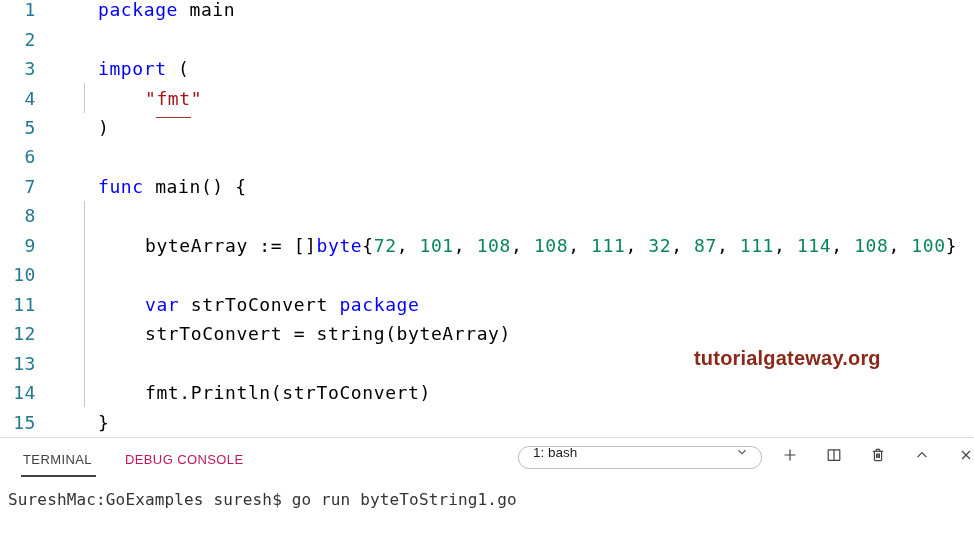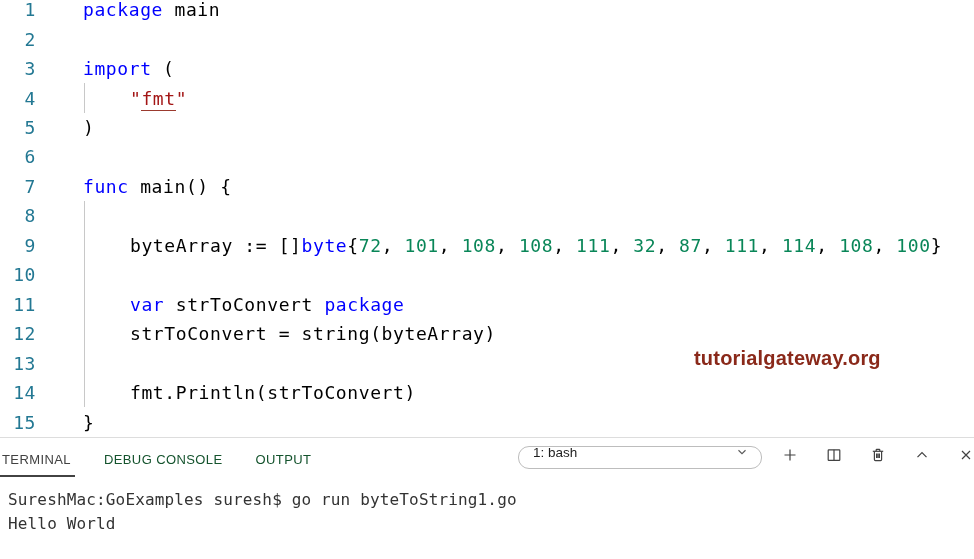--- a/index.html
+++ b/index.html
@@ -28,32 +28,32 @@
     align-items: center;
     white-space: pre;
   }
   .gutter {
     flex: 0 0 36px;
     width: 36px;
     text-align: right;
     color: #237893;
     user-select: none;
   }
-  .line-text { margin-left: 47px; color: #000; }
+  .line-text { margin-left: 62px; color: #000; }
   .indent { display: inline-block; width: 47px; }
   .guide {
     position: absolute;
     left: 84px; top: 0; bottom: 0;
     width: 1px;
     background: #c8c8c8;
   }
   .seg-kw  { color: #0000ff; }
   .seg-num { color: #098658; }
   .seg-str { color: #a31515; }
-  .seg-stru { color: #a31515; border-bottom: 1.5px solid #9b3a2e; padding-bottom: 1px; }
+  .seg-stru { color: #a31515; border-bottom: 1.5px solid #9b3a2e; padding-bottom: 8px; }
   .seg-pl  { color: #000000; }
 
   .watermark {
     position: absolute;
     left: 694px; top: 347px;
     font-family: "Liberation Sans", sans-serif;
     font-weight: bold;
     font-size: 20px;
     color: #8a291a;
     letter-spacing: 0.2px;
@@ -65,30 +65,30 @@
     left: 0; top: 437px;
     width: 974px; height: 122px;
     border-top: 1px solid #dddddd;
     background: #fff;
   }
   .panel-header { position: relative; height: 42px; }
   .panel-tabs {
     display: flex;
     align-items: stretch;
     height: 100%;
-    padding-left: 2px;
+    padding-left: 23px;
   }
   .panel-tab {
     position: relative;
     display: flex;
     align-items: center;
     margin-right: 33px;
     font-size: 13px;
     letter-spacing: 0.4px;
-    color: #14532d;
+    color: #be185d;
     cursor: pointer;
   }
   .panel-tab.active { color: #424242; }
   .panel-tab.active::after {
     content: "";
     position: absolute;
     left: -2px; right: -4px; bottom: 3px;
     height: 2px;
     background: #424242;
   }
@@ -159,21 +159,20 @@
         <div class="code-line"><span class="gutter">15</span><span class="line-text"><span class="seg-pl">}</span></span></div>
       </div>
     <div class="watermark">tutorialgateway.org</div>
   </div>
 
   <div class="panel">
     <div class="panel-header">
       <div class="panel-tabs" id="panel-tabs">
           <div class="panel-tab active">TERMINAL</div>
           <div class="panel-tab">DEBUG CONSOLE</div>
-          <div class="panel-tab">OUTPUT</div>
         </div>
 
       <div class="panel-actions">
         <span class="icon-btn">
           <svg width="16" height="16" viewBox="0 0 16 16" fill="none" stroke="#424242" stroke-width="1.2">
             <path d="M8 2.5v11M2.5 8h11"></path>
           </svg>
         </span>
         <span class="icon-btn">
           <svg width="16" height="16" viewBox="0 0 16 16" fill="none" stroke="#424242" stroke-width="1.2">
@@ -195,21 +194,21 @@
           </svg>
         </span>
         <span class="icon-btn">
           <svg width="16" height="16" viewBox="0 0 16 16" fill="none" stroke="#424242" stroke-width="1.2">
             <path d="M4 4l8 8M12 4l-8 8"></path>
           </svg>
         </span>
       </div>
     </div>
 
-    <div class="terminal-content" id="terminal-lines"><div class="term-line"><span>SureshMac:GoExamples suresh$ go run byteToString1.go</span></div><div class="term-line"><span>Hello World</span></div></div>
+    <div class="terminal-content" id="terminal-lines"><div class="term-line"><span>SureshMac:GoExamples suresh$ go run byteToString1.go</span></div></div>
   </div>
 
   <div class="shell-select" style="position: absolute; margin-top: 0px; left: 518px; top: 446px;">
     <span>1: bash</span>
     <span style="display:flex;">
       <svg width="14" height="14" viewBox="0 0 16 16" fill="none" stroke="#5a5a5a" stroke-width="1.3">
         <path d="M4 6l4 4 4-4"></path>
       </svg>
     </span>
   </div>

